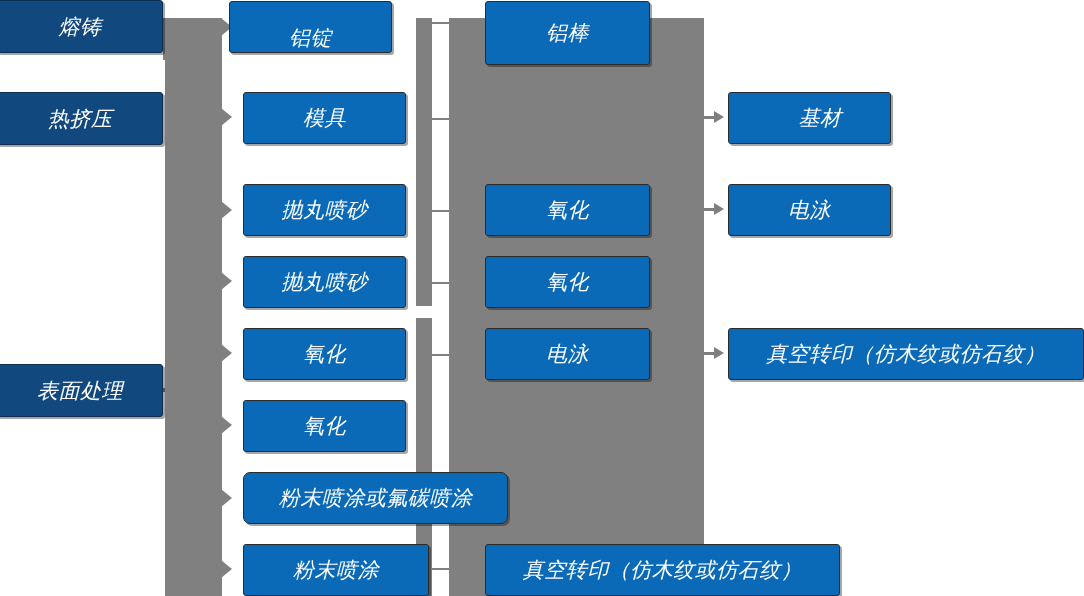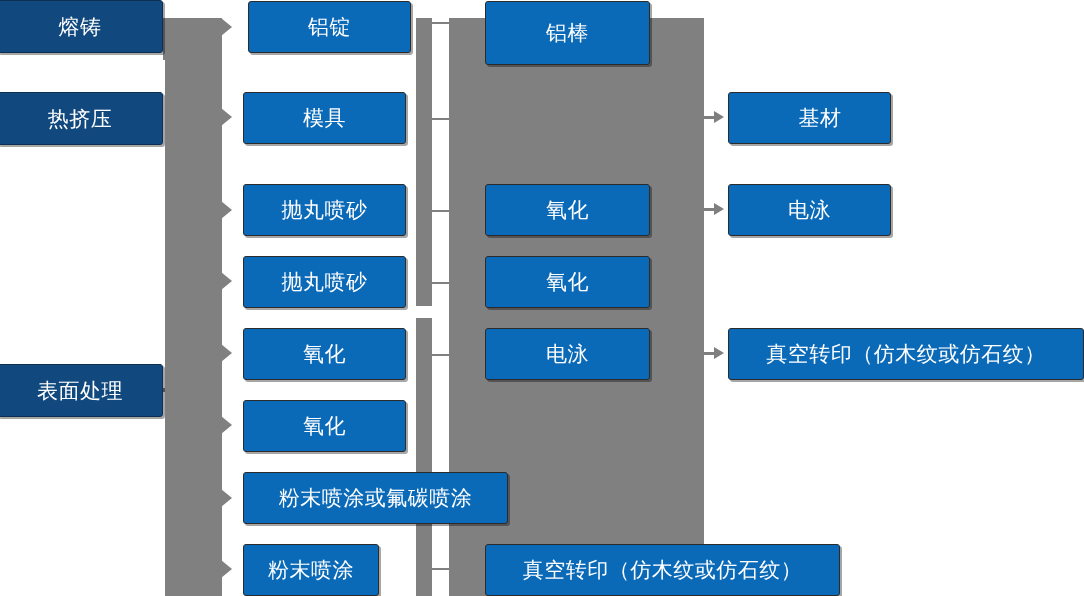--- a/index.html
+++ b/index.html
@@ -2,21 +2,21 @@
 <html><head>
 <meta charset="utf-8">
 <style>
   html,body{margin:0;padding:0;}
   body{
     width:1084px;height:596px;
     background:#ffffff;
     font-family:"Liberation Sans","DejaVu Sans",sans-serif;
     overflow:hidden;
   }
-  #canvas{position:relative;width:1084px;height:596px;}
+  #canvas{position:relative;width:1084px;height:596px;font-style:italic;}
 
   
   .gray{position:absolute;background:#808080;}
   .gray-arrow{
     position:absolute;width:0;height:0;
     border-top:9px solid transparent;
     border-bottom:9px solid transparent;
     border-left:11px solid #808080;
   }
   .thin-line{position:absolute;background:#808080;height:2px;}
@@ -96,42 +96,42 @@
   <div class="box dark" style="left:-3px;top:0px;width:166px;height:53px;">
     <span>熔铸</span>
   </div>
   <div class="box dark" style="left:-3px;top:92px;width:166px;height:53px;">
     <span>热挤压</span>
   </div>
   <div class="box dark" style="left:-3px;top:364px;width:166px;height:53px;">
     <span>表面处理</span>
   </div>
 
-  <div class="box bright" style="left:248px;top:1px;width:163px;height:52px;">
+  <div class="box bright" style="left:229px;top:1px;width:163px;height:52px;align-items:flex-end;">
     <span>铝锭</span>
   </div>
   <div class="box bright" style="left:243px;top:92px;width:163px;height:52px;">
     <span>模具</span>
   </div>
   <div class="box bright" style="left:243px;top:184px;width:163px;height:52px;">
     <span>抛丸喷砂</span>
   </div>
   <div class="box bright" style="left:243px;top:256px;width:163px;height:52px;">
     <span>抛丸喷砂</span>
   </div>
   <div class="box bright" style="left:243px;top:328px;width:163px;height:52px;">
     <span>氧化</span>
   </div>
   <div class="box bright" style="left:243px;top:400px;width:163px;height:52px;">
     <span>氧化</span>
   </div>
-  <div class="box bright wide" style="left:243px;top:472px;width:265px;height:52px;">
+  <div class="box bright wide" style="left:243px;top:472px;width:265px;height:52px;border-radius:7px;">
     <span>粉末喷涂或氟碳喷涂</span>
   </div>
-  <div class="box bright" style="left:243px;top:544px;width:136px;height:52px;">
+  <div class="box bright" style="left:243px;top:544px;width:186px;height:52px;">
     <span>粉末喷涂</span>
   </div>
 
   <div class="box bright" style="left:485px;top:1px;width:165px;height:64px;">
     <span>铝棒</span>
   </div>
   <div class="box bright" style="left:485px;top:184px;width:165px;height:52px;">
     <span>氧化</span>
   </div>
   <div class="box bright" style="left:485px;top:256px;width:165px;height:52px;">

